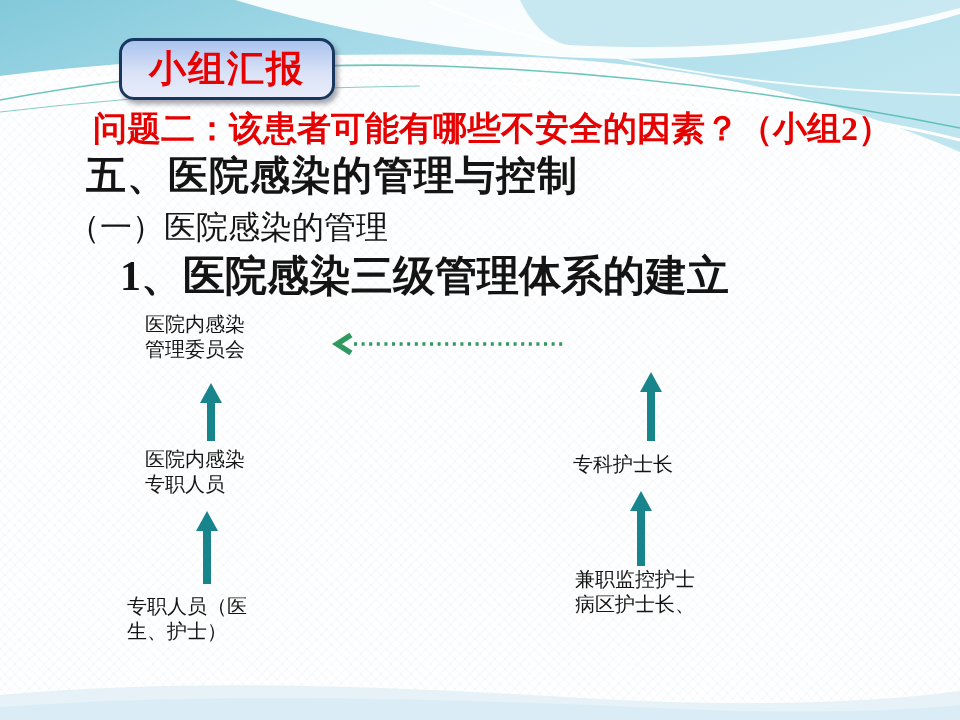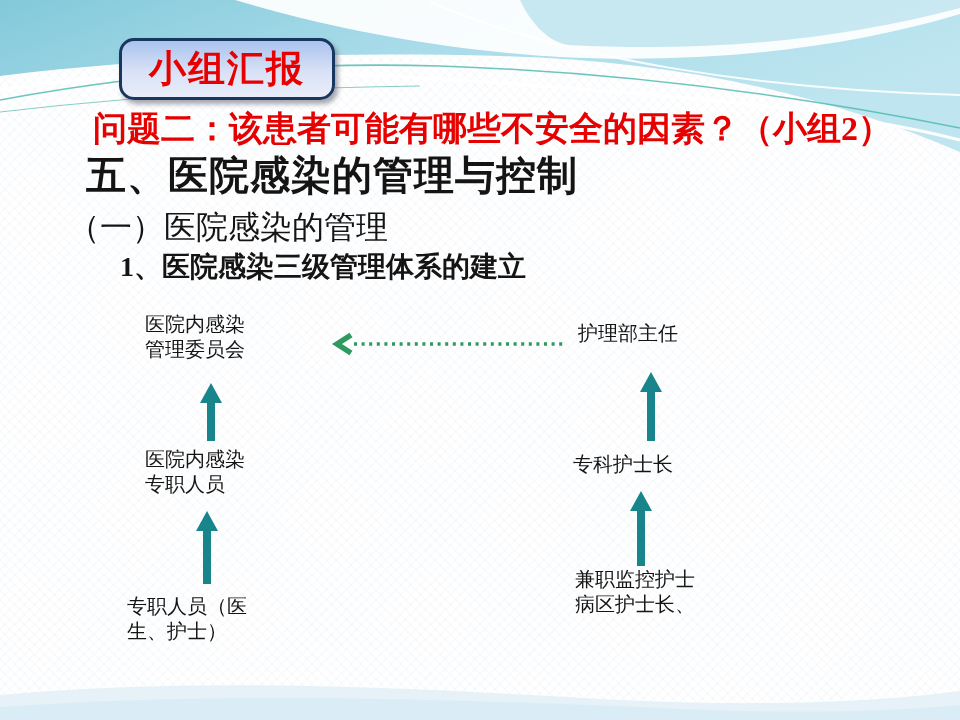--- a/index.html
+++ b/index.html
@@ -34,21 +34,21 @@
     position:absolute;left:86px;top:148px;margin:0;
     font-family:"Liberation Sans","DejaVu Sans",sans-serif;
     font-weight:bold;font-size:40px;color:var(--text-black,#141414);letter-spacing:1px;white-space:nowrap;text-align:center;
   }
   .subsection-heading{
     position:absolute;left:68px;top:206px;
     font-size:32px;color:var(--text-black,#141414);white-space:nowrap;
   }
   .point-heading{
     position:absolute;left:120px;top:248px;
-    font-weight:bold;font-size:28px;color:var(--text-black,#141414);white-space:nowrap;
+    font-weight:bold;font-size:42px;color:var(--text-black,#141414);white-space:nowrap;
   }
   .node{
     position:absolute;font-size:20px;line-height:1.25;color:var(--text-black,#141414);white-space:nowrap;
   }
   .n-committee{left:145px;top:312px;}
   .n-office{left:145px;top:447px;}
   .n-staff{left:127px;top:594px;}
   .n-director{left:578px;top:321px;}
   .n-headnurse{left:573px;top:452px;}
   .n-ward{left:575px;top:567px;}
@@ -101,23 +101,20 @@
   </div>
   <div class="node n-office">
     <div>医院内感染</div>
     <div>专职人员</div>
   </div>
   <div class="node n-staff">
     <div>专职人员（医</div>
     <div>生、护士）</div>
   </div>
 
-  <div class="node n-director">
-    <div>护理部主任</div>
-  </div>
   <div class="node n-headnurse">
     <div>专科护士长</div>
   </div>
   <div class="node n-ward">
     <div>兼职监控护士</div>
     <div>病区护士长、</div>
   </div>
 
   <svg class="arrow a1" width="24" height="58" viewBox="0 0 24 58">
     <polygon points="12,0 23,20 16,20 16,58 8,58 8,20 1,20" fill="var(--arrow-teal,#18858c)"></polygon>

